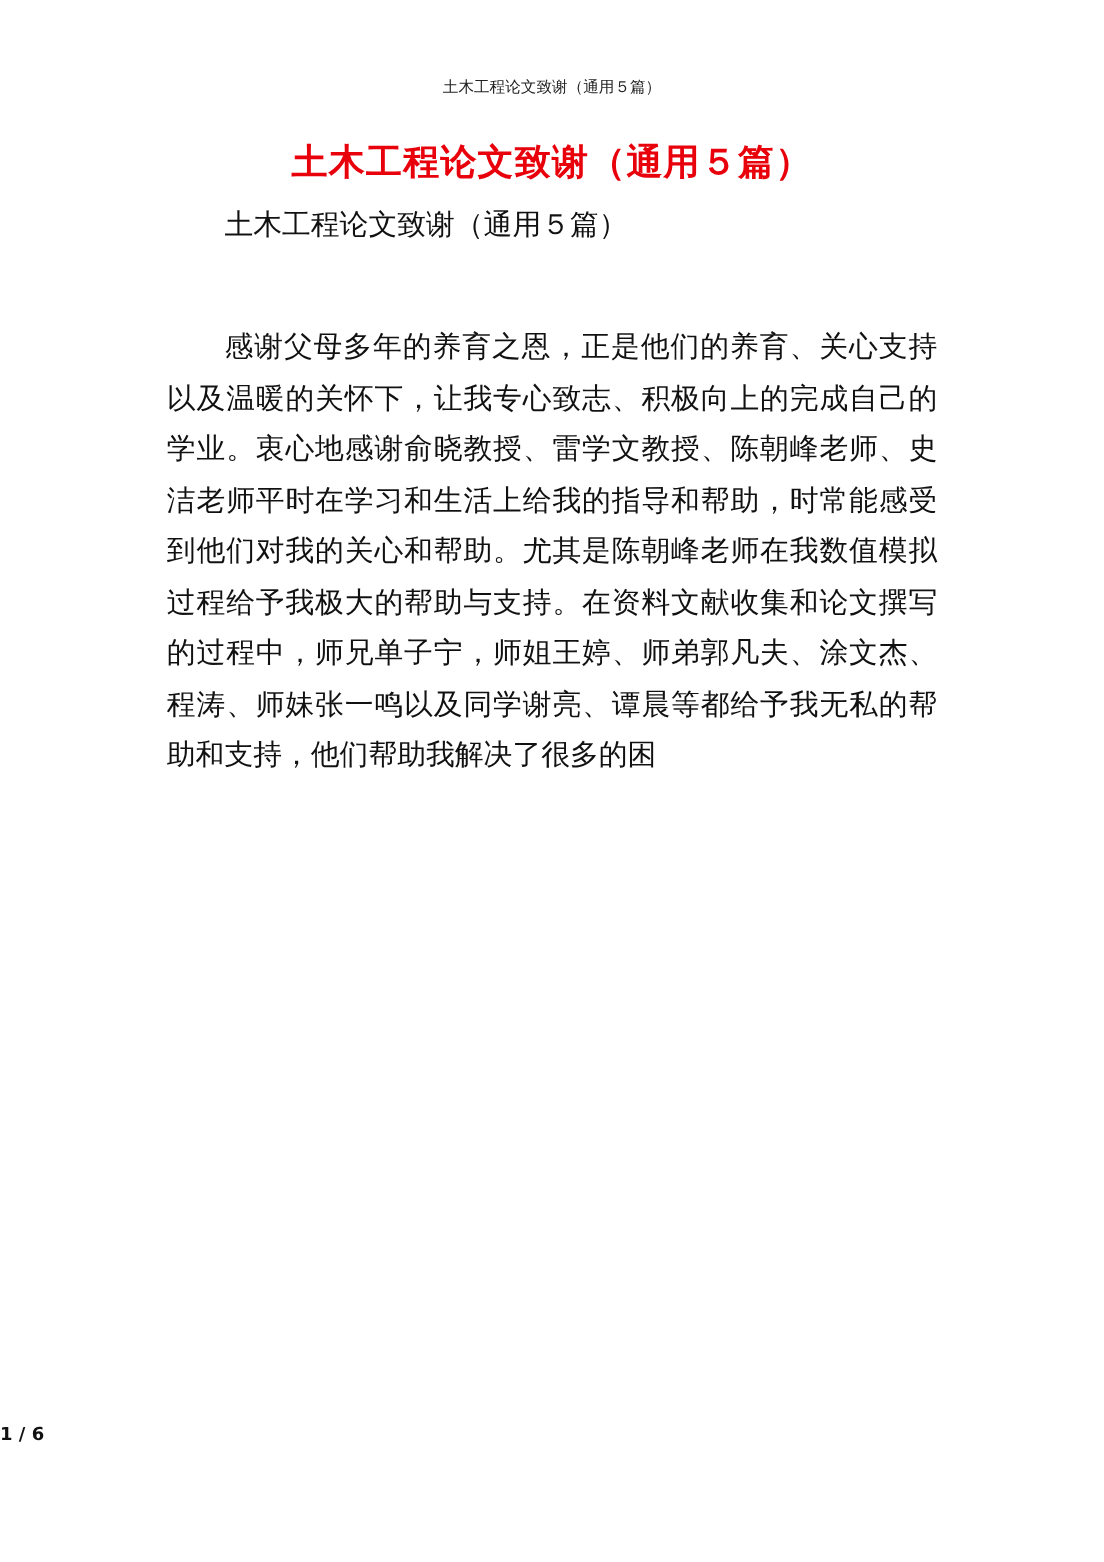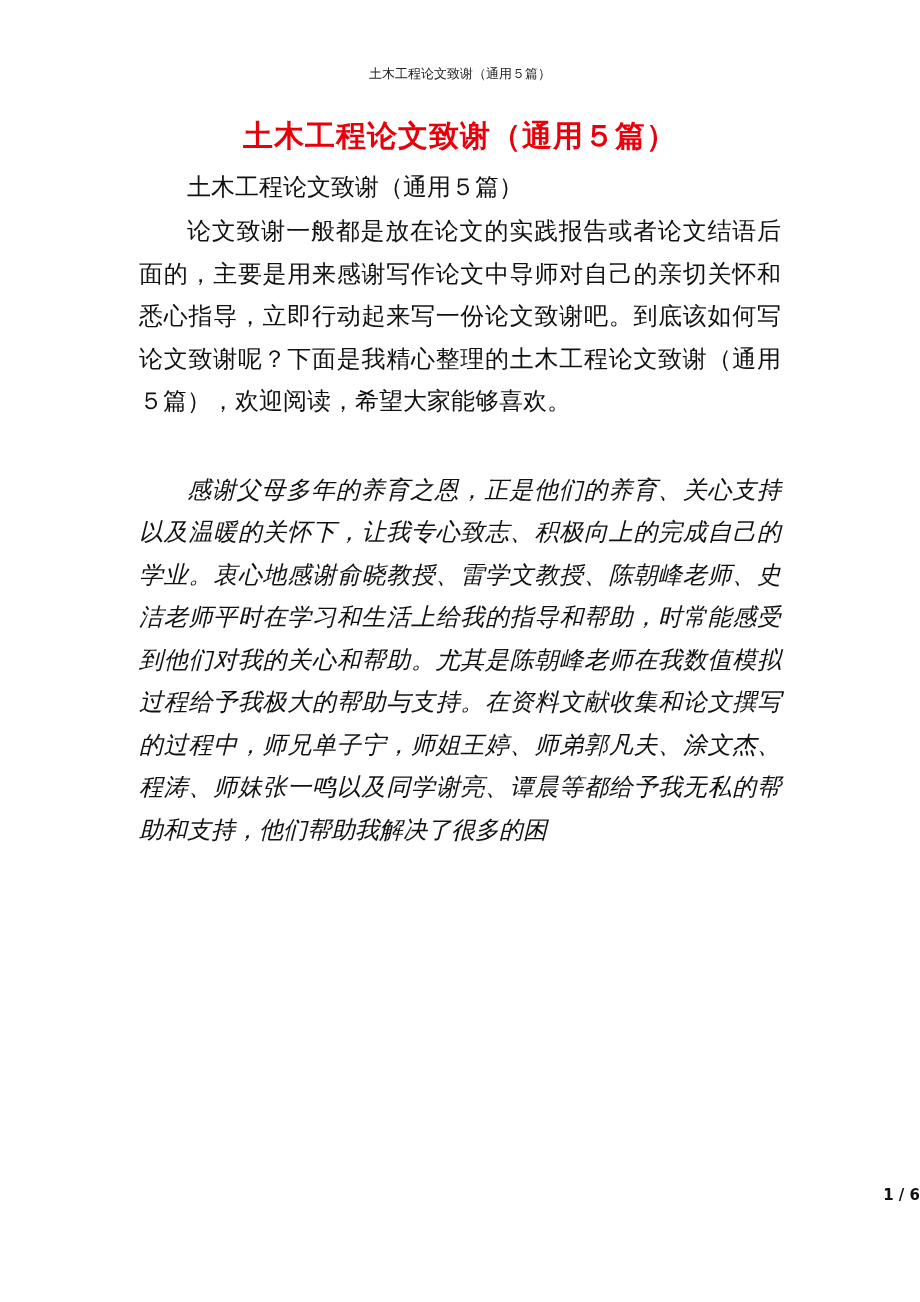--- a/index.html
+++ b/index.html
@@ -62,46 +62,44 @@
       text-indent: 0;
     }
     .sec1 .lead {
       padding-left: 96px;
     }
     .sec1 .lead-gap {
       display: inline-block;
       width: 46px;
     }
     .para-space {
-      margin-top: 4px;
-      font-style: italic;
+      margin-top: 16px;
     }
     .page-number {
       position: absolute;
       top: 1186px;
       left: 0;
       width: 920px;
-      text-align: right;
+      text-align: left;
       font-family: "DejaVu Sans", "Liberation Sans", sans-serif;
       font-weight: bold;
       font-size: 15px;
       color: #111;
     }
   </style>
 </head>
 <body>
 
 <div class="running-header">土木工程论文致谢（通用５篇）</div>
 
 <div class="doc-title">土木工程论文致谢（通用５篇）</div>
 
 <div class="content">
   <div class="subtitle">土木工程论文致谢（通用５篇）</div>
 
-  <p>论文致谢一般都是放在论文的实践报告或者论文结语后面的，主要是用来感谢写作论文中导师对自己的亲切关怀和悉心指导，立即行动起来写一份论文致谢吧。到底该如何写论文致谢呢？下面是我精心整理的土木工程论文致谢（通用５篇），欢迎阅读，希望大家能够喜欢。</p>
 
   <div class="gap"></div>
 
 
   <p class="para-space">感谢父母多年的养育之恩，正是他们的养育、关心支持以及温暖的关怀下，让我专心致志、积极向上的完成自己的学业。衷心地感谢俞晓教授、雷学文教授、陈朝峰老师、史洁老师平时在学习和生活上给我的指导和帮助，时常能感受到他们对我的关心和帮助。尤其是陈朝峰老师在我数值模拟过程给予我极大的帮助与支持。在资料文献收集和论文撰写的过程中，师兄单子宁，师姐王婷、师弟郭凡夫、涂文杰、程涛、师妹张一鸣以及同学谢亮、谭晨等都给予我无私的帮助和支持，他们帮助我解决了很多的困</p>
 </div>
 
 <div class="page-number">1 / 6</div>
 
 </body></html>

